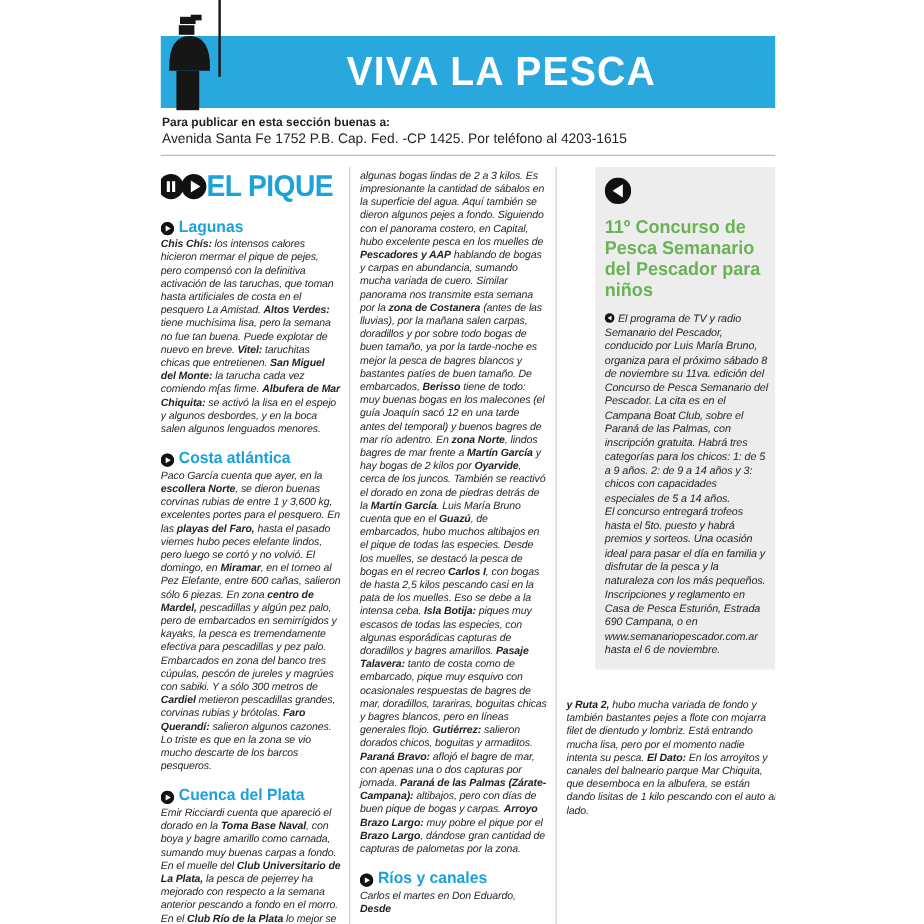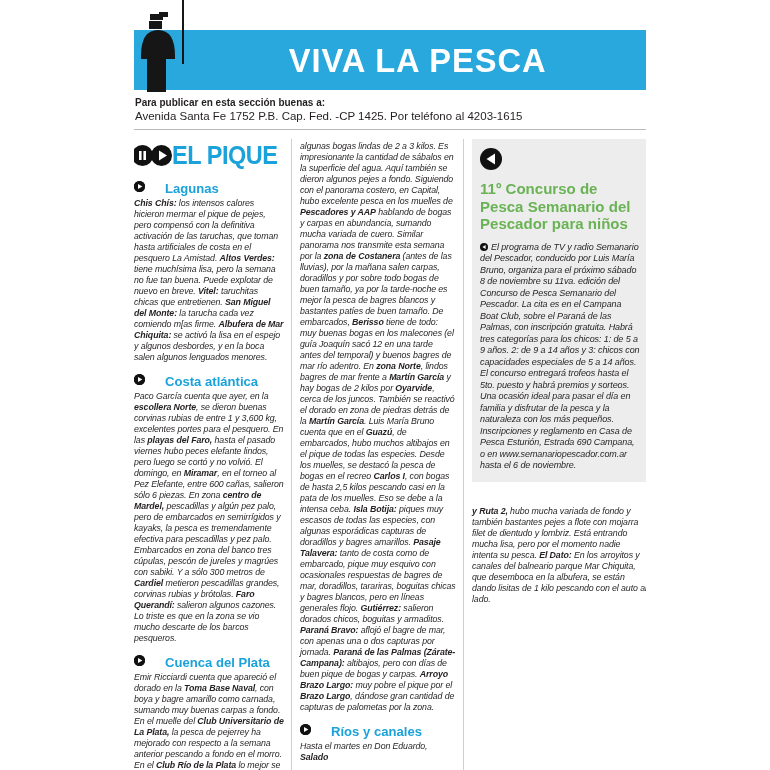--- a/index.html
+++ b/index.html
@@ -30,30 +30,30 @@
   .col3{width:176px;padding-left:8px;}
 
   .pique-head{display:flex;align-items:center;gap:1px;margin:2px 0 4px 0;justify-content:flex-end;}
   .pique-head .word{color:#1ba2da;font-weight:bold;font-size:25px;letter-spacing:-.5px;
       transform:scaleX(.94);transform-origin:left;white-space:nowrap;margin-left:2px;}
   .circ{display:inline-flex;align-items:center;justify-content:center;border-radius:50%;
       background:#111;flex:0 0 auto;}
   .circ.big{width:21px;height:21px;margin-right:-3px;}
   .circ svg{display:block;}
 
-  .sec-head{display:flex;align-items:flex-start;gap:20px;margin:11px 0 2px 0;}
+  .sec-head{display:flex;align-items:flex-end;gap:4px;margin:11px 0 2px 0;}
   .sec-head .bullet{width:11px;height:11px;}
   .sec-head .t{color:#1ba2da;font-weight:bold;font-size:13.5px;white-space:nowrap;
       transform:scaleX(.97);transform-origin:left;}
 
   .body{font-size:8.8px;line-height:11px;letter-spacing:-.1px;text-align:left;margin:0;font-style:italic;}
   .body .b{font-weight:bold;}
 
   
-  .promo{background:#ededed;padding:9px 8px 10px 8px;}
+  .promo{background:#ededed;padding:9px 8px 10px 8px;margin-left:24px;}
   .promo .back{width:22px;height:22px;margin-bottom:6px;}
   .promo .ptitle{color:#6ab355;font-weight:bold;font-size:15.5px;line-height:17.5px;
       margin:0 0 9px 0;transform:scaleX(.97);transform-origin:left;}
   .promo p{font-size:9px;line-height:11.5px;letter-spacing:-.1px;margin:0;font-style:italic;}
   .mini{display:inline-flex;vertical-align:-1px;align-items:center;justify-content:center;
       width:8px;height:8px;border-radius:50%;background:#111;margin-right:3px;}
   .col3 .cont{margin-top:24px;}
 </style>
 </head>
 <body>
@@ -140,21 +140,21 @@
 
         <div class="sec-head">
           <span class="circ bullet">
             <svg width="11" height="11" viewBox="0 0 11 11">
                 <circle cx="5.5" cy="5.5" r="5.5" fill="#111"></circle>
                 <path d="M4 3 L8.4 5.5 L4 8 Z" fill="#fff"></path>
               </svg>
           </span>
           <span class="t">Ríos y canales</span>
         </div>
-        <p class="body"><span>Hasta el martes en Don Eduardo, </span><span class="b">Salado</span></p>
+        <p class="body"><span>Carlos el martes en Don Eduardo, </span><span class="b">Desde</span></p>
       </div>
 
       <div class="col col3">
         <div class="promo">
           <svg class="back" width="22" height="22" viewBox="0 0 22 22">
             <circle cx="11" cy="11" r="11" fill="#111"></circle>
             <path d="M15 5.5 L6.5 11 L15 16.5 Z" fill="#fff"></path>
           </svg>
           <h2 class="ptitle">11º Concurso de Pesca Semanario del Pescador para niños</h2>
           <p><span class="mini">

